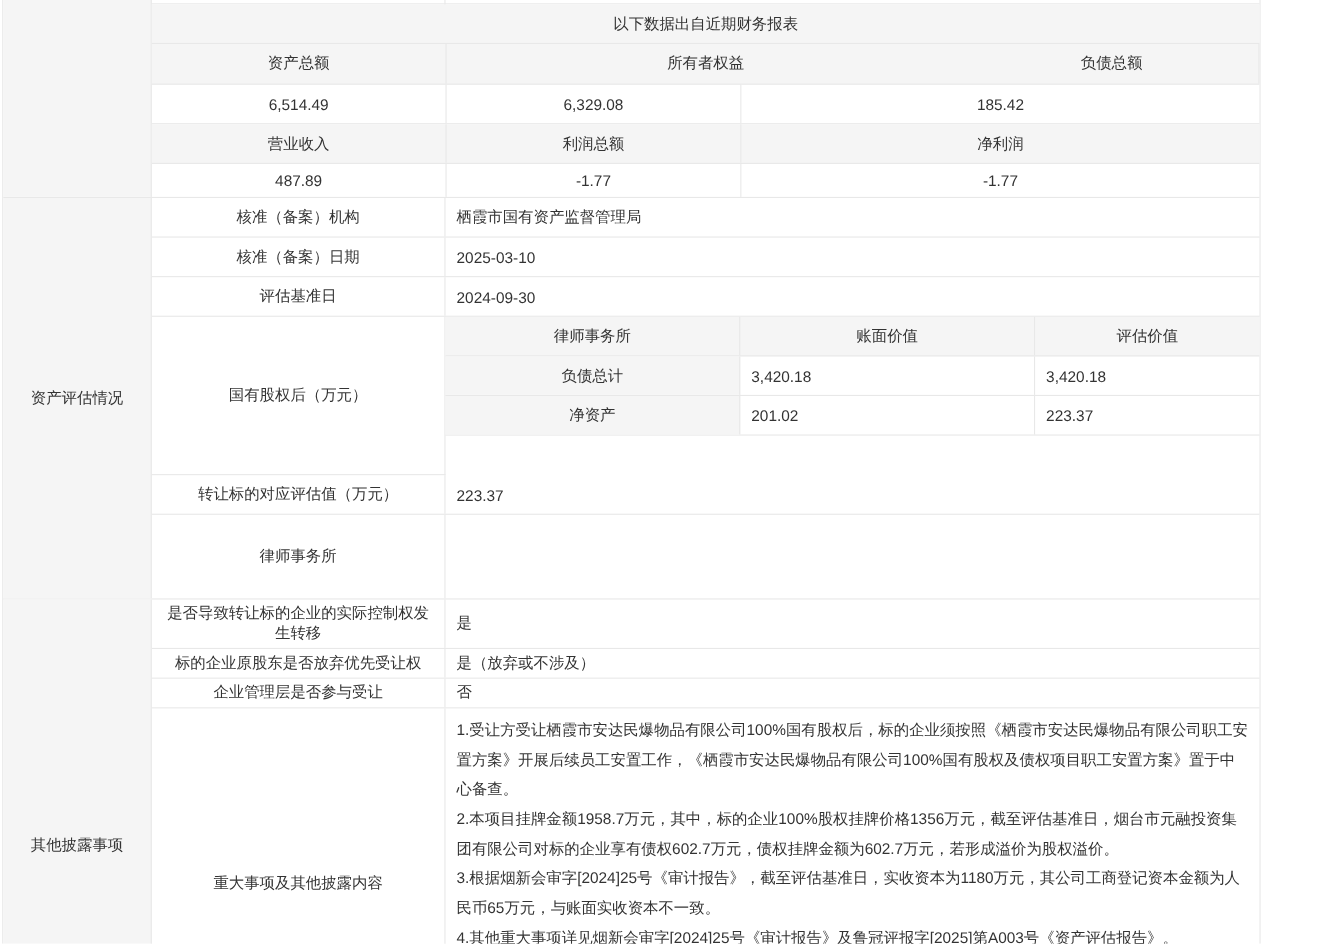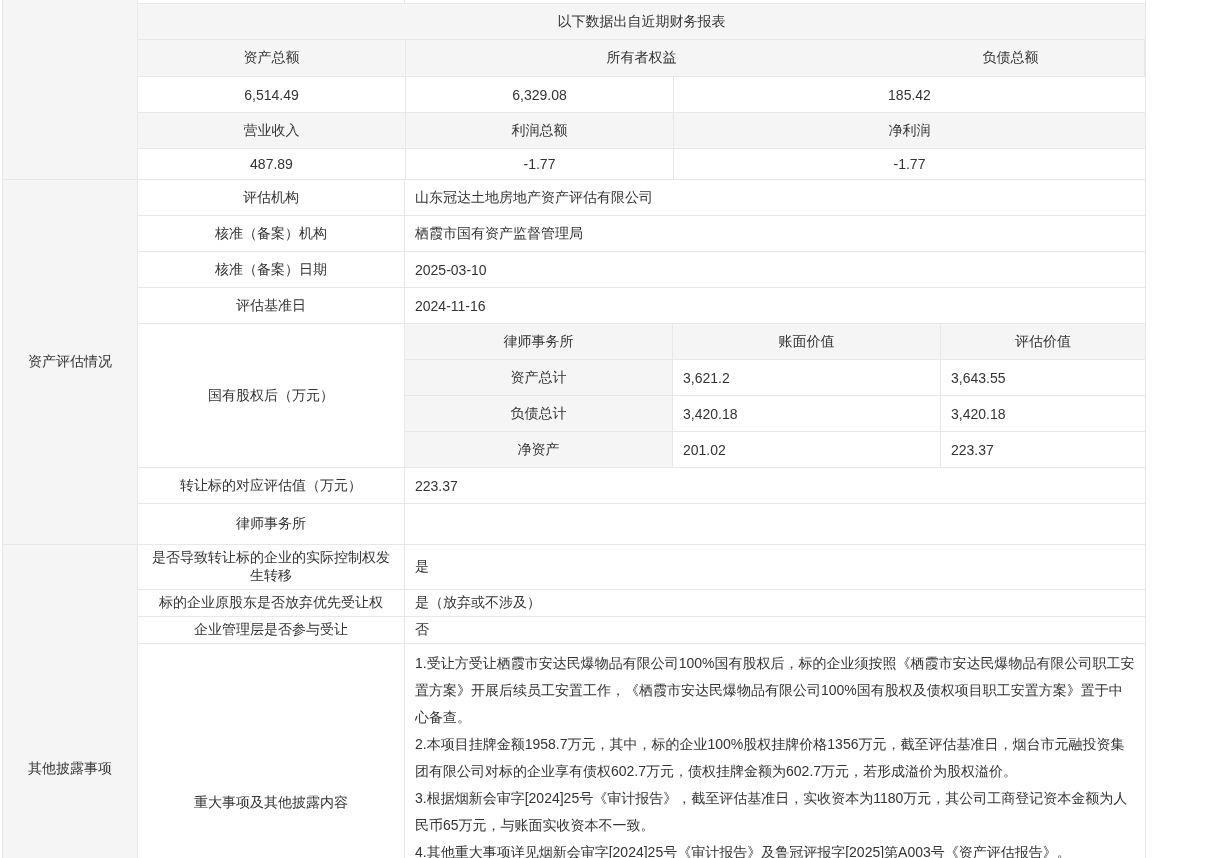--- a/index.html
+++ b/index.html
@@ -81,48 +81,39 @@
           </div>
         </div>
       </div>
     </div>
   </div>
 
   <div class="sec" style="height:365px">
     <div class="side">资产评估情况</div>
     <div class="body">
       <div class="row h36">
-        <div class="cell lbl">评估机构</div>
-        <div class="cell val">山东冠达土地房地产资产评估有限公司</div>
-      </div>
-      <div class="row h36">
         <div class="cell lbl">核准（备案）机构</div>
         <div class="cell val">栖霞市国有资产监督管理局</div>
       </div>
       <div class="row h36">
         <div class="cell lbl">核准（备案）日期</div>
         <div class="cell val">2025-03-10</div>
       </div>
       <div class="row h36">
         <div class="cell lbl">评估基准日</div>
-        <div class="cell val">2024-11-16</div>
+        <div class="cell val">2024-09-30</div>
       </div>
 
       <div class="bigrow" style="flex:0 0 144px">
         <div class="cell lbl" style="border-bottom:1px solid #e8e8e8">国有股权后（万元）</div>
         <div class="fin-right">
           <div class="row h36 gray">
             <div class="cell colA bR center">律师事务所</div>
             <div class="cell colB bR center">账面价值</div>
             <div class="cell colC center">评估价值</div>
-          </div>
-          <div class="row h36">
-            <div class="cell colA bR center gray">资产总计</div>
-            <div class="cell colB bR left">3,621.2</div>
-            <div class="cell colC left">3,643.55</div>
           </div>
           <div class="row h36">
             <div class="cell colA bR center gray">负债总计</div>
             <div class="cell colB bR left">3,420.18</div>
             <div class="cell colC left">3,420.18</div>
           </div>
           <div class="row h36">
             <div class="cell colA bR center gray">净资产</div>
             <div class="cell colB bR left">201.02</div>
             <div class="cell colC left">223.37</div>

